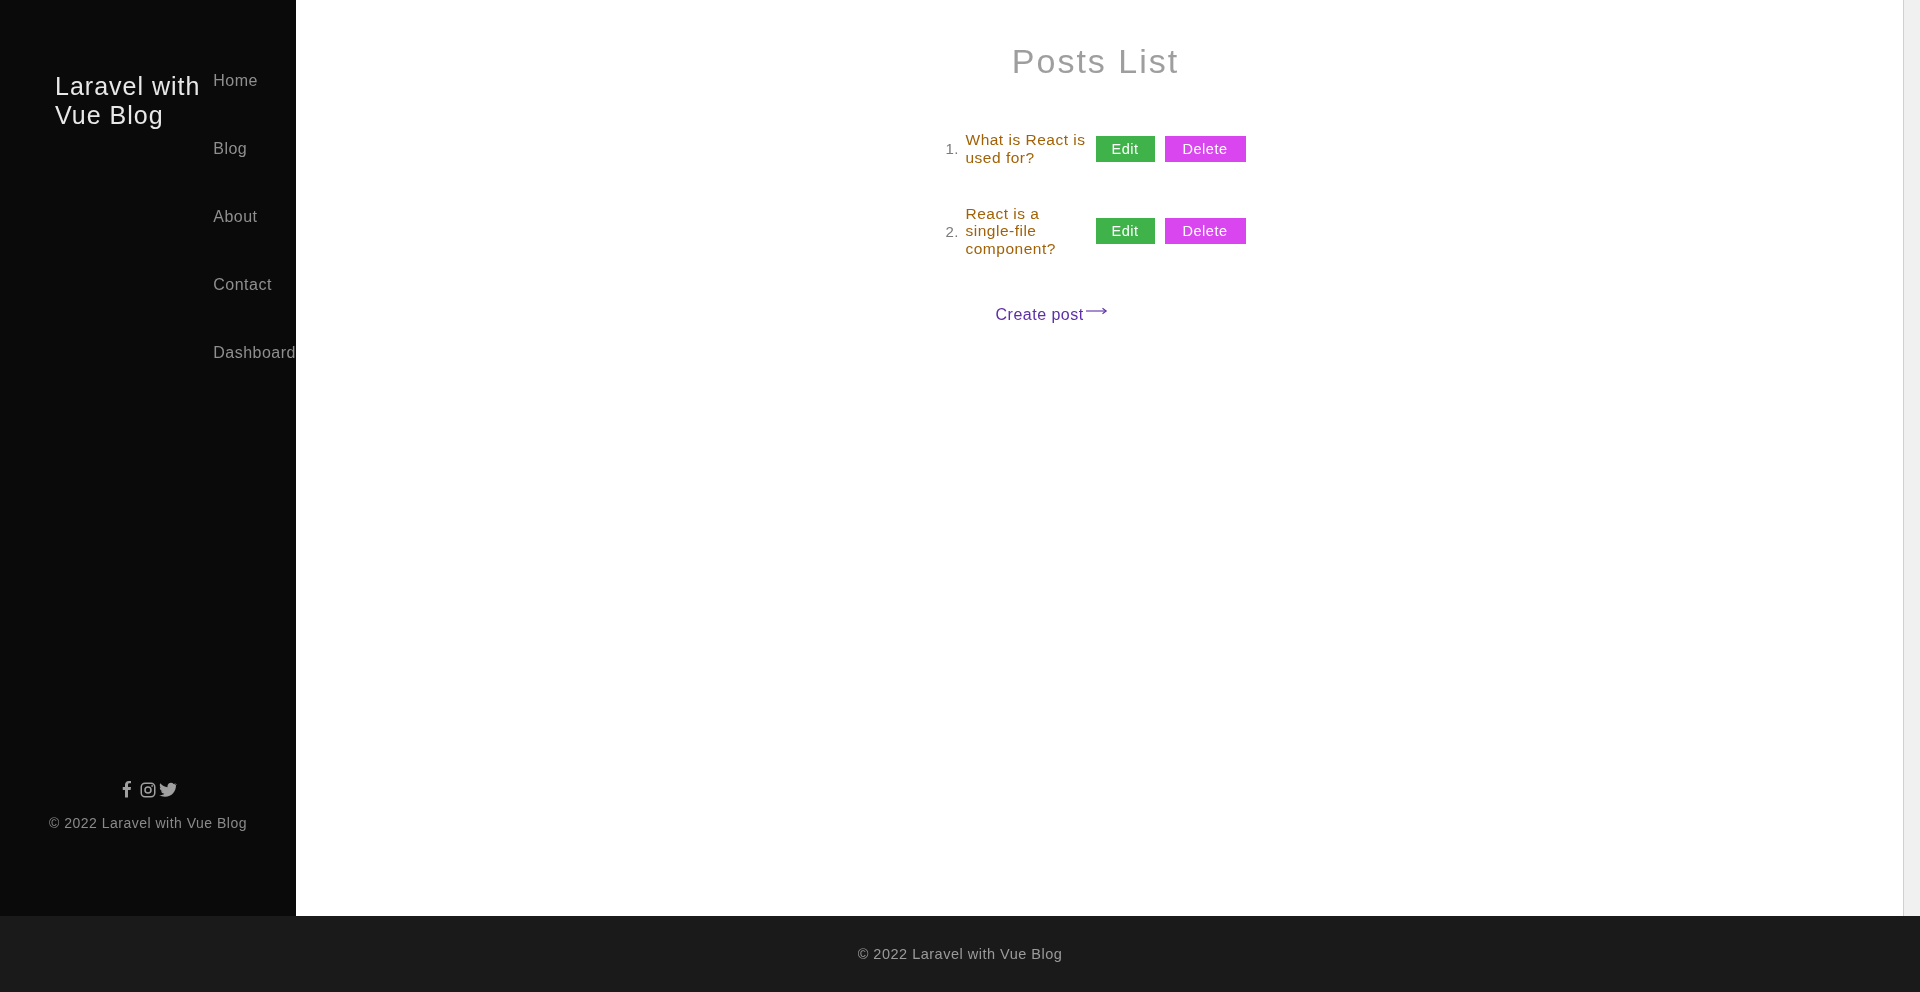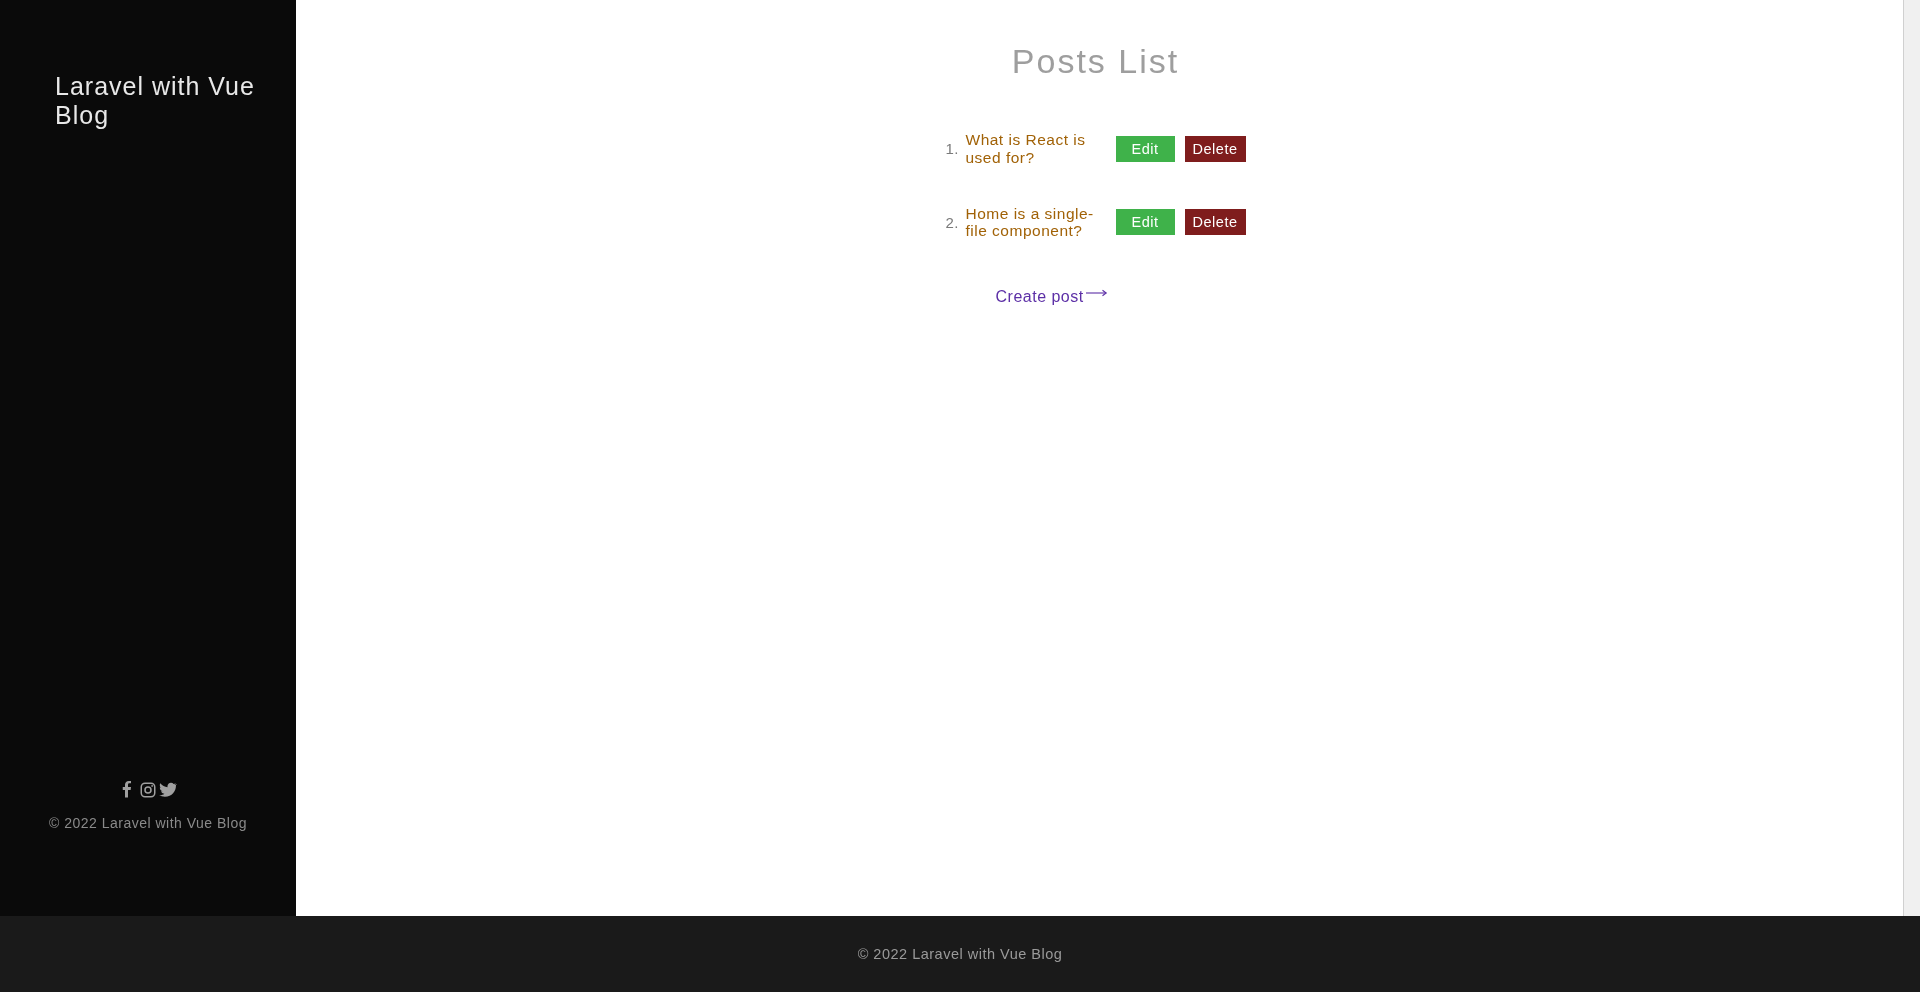--- a/index.html
+++ b/index.html
@@ -104,21 +104,21 @@
       border: none;
       color: #fff;
       font-size: 14.5px;
       font-family: inherit;
       font-weight: 400;
       letter-spacing: 0.5px;
       padding: 5px 16px;
       cursor: pointer;
     }
     .btn-edit { background: #3fb24a; }
-    .btn-delete { background: #7f1d1d; padding: 5px 8px; }
+    .btn-delete { background: #d946ef; padding: 5px 18px; }
     .create-link {
       display: inline-flex;
       align-items: flex-start;
       color: #5c2fa6;
       font-size: 16px;
       font-weight: 400;
       cursor: pointer;
       gap: 2px;
       margin-top: 10px;
       margin-left: 50px;
@@ -139,20 +139,27 @@
       background: #f0f0f0;
       border-left: 1px solid #d0d0d0;
     }
   </style>
 </head>
 <body>
 
 <div class="page-wrap">
   <aside class="sidebar">
     <div class="brand">Laravel with Vue Blog</div>
+    <ul class="nav">
+      <li>Home</li>
+      <li>Blog</li>
+      <li>About</li>
+      <li>Contact</li>
+      <li>Dashboard</li>
+    </ul>
     <div class="sidebar-bottom">
       <div class="social">
         <span>
           <svg viewBox="0 0 24 24">
               <path d="M13 3h3V0h-3c-2.76 0-5 2.24-5 5v3H5v4h3v10h4V12h3.5l.5-4H12V5c0-1.1.9-2 1-2z"></path>
             </svg>
         </span>
         <span>
           <svg viewBox="0 0 24 24">
               <rect x="3" y="3" width="18" height="18" rx="5" ry="5" fill="none" stroke="#a0a0a0" stroke-width="2"></rect>
@@ -178,21 +185,21 @@
         <div class="post-row">
           <span class="post-num">1.</span>
           <span class="post-title">What is React is used for?</span>
           <div class="actions">
             <button class="btn btn-edit">Edit</button>
             <button class="btn btn-delete">Delete</button>
           </div>
         </div>
         <div class="post-row">
           <span class="post-num">2.</span>
-          <span class="post-title">Home is a single-file component?</span>
+          <span class="post-title">React is a single-file component?</span>
           <div class="actions">
             <button class="btn btn-edit">Edit</button>
             <button class="btn btn-delete">Delete</button>
           </div>
         </div>
 
         <a class="create-link">
           <span>Create post</span>
           <svg viewBox="0 0 24 8">
               <line x1="0" y1="4" x2="22" y2="4" stroke-width="1.2"></line>

